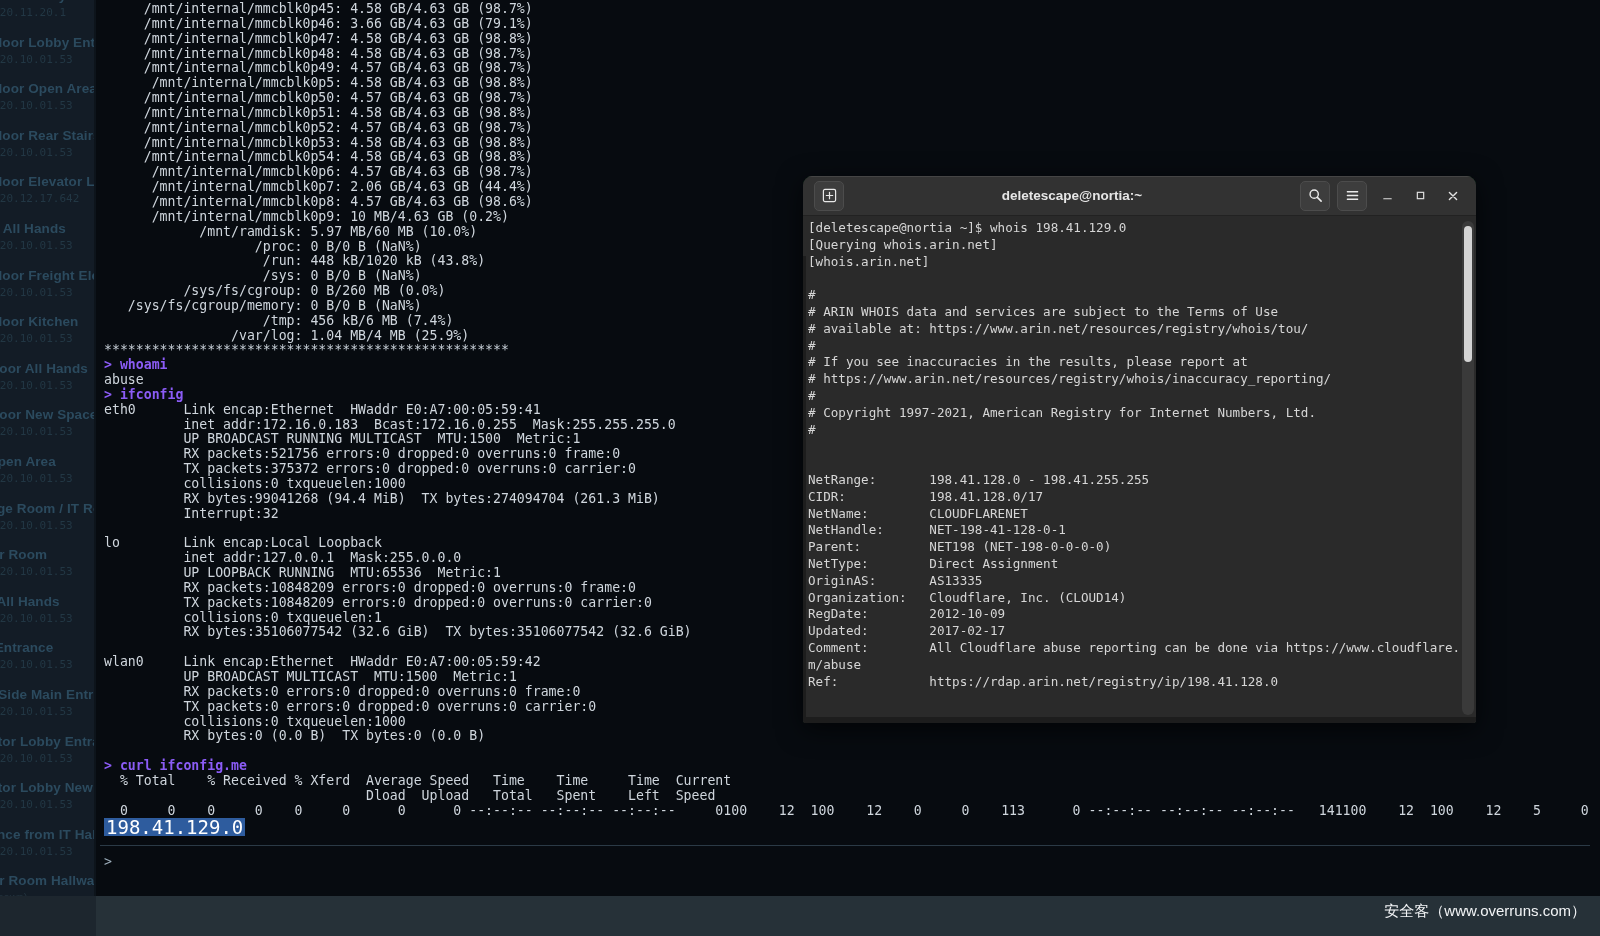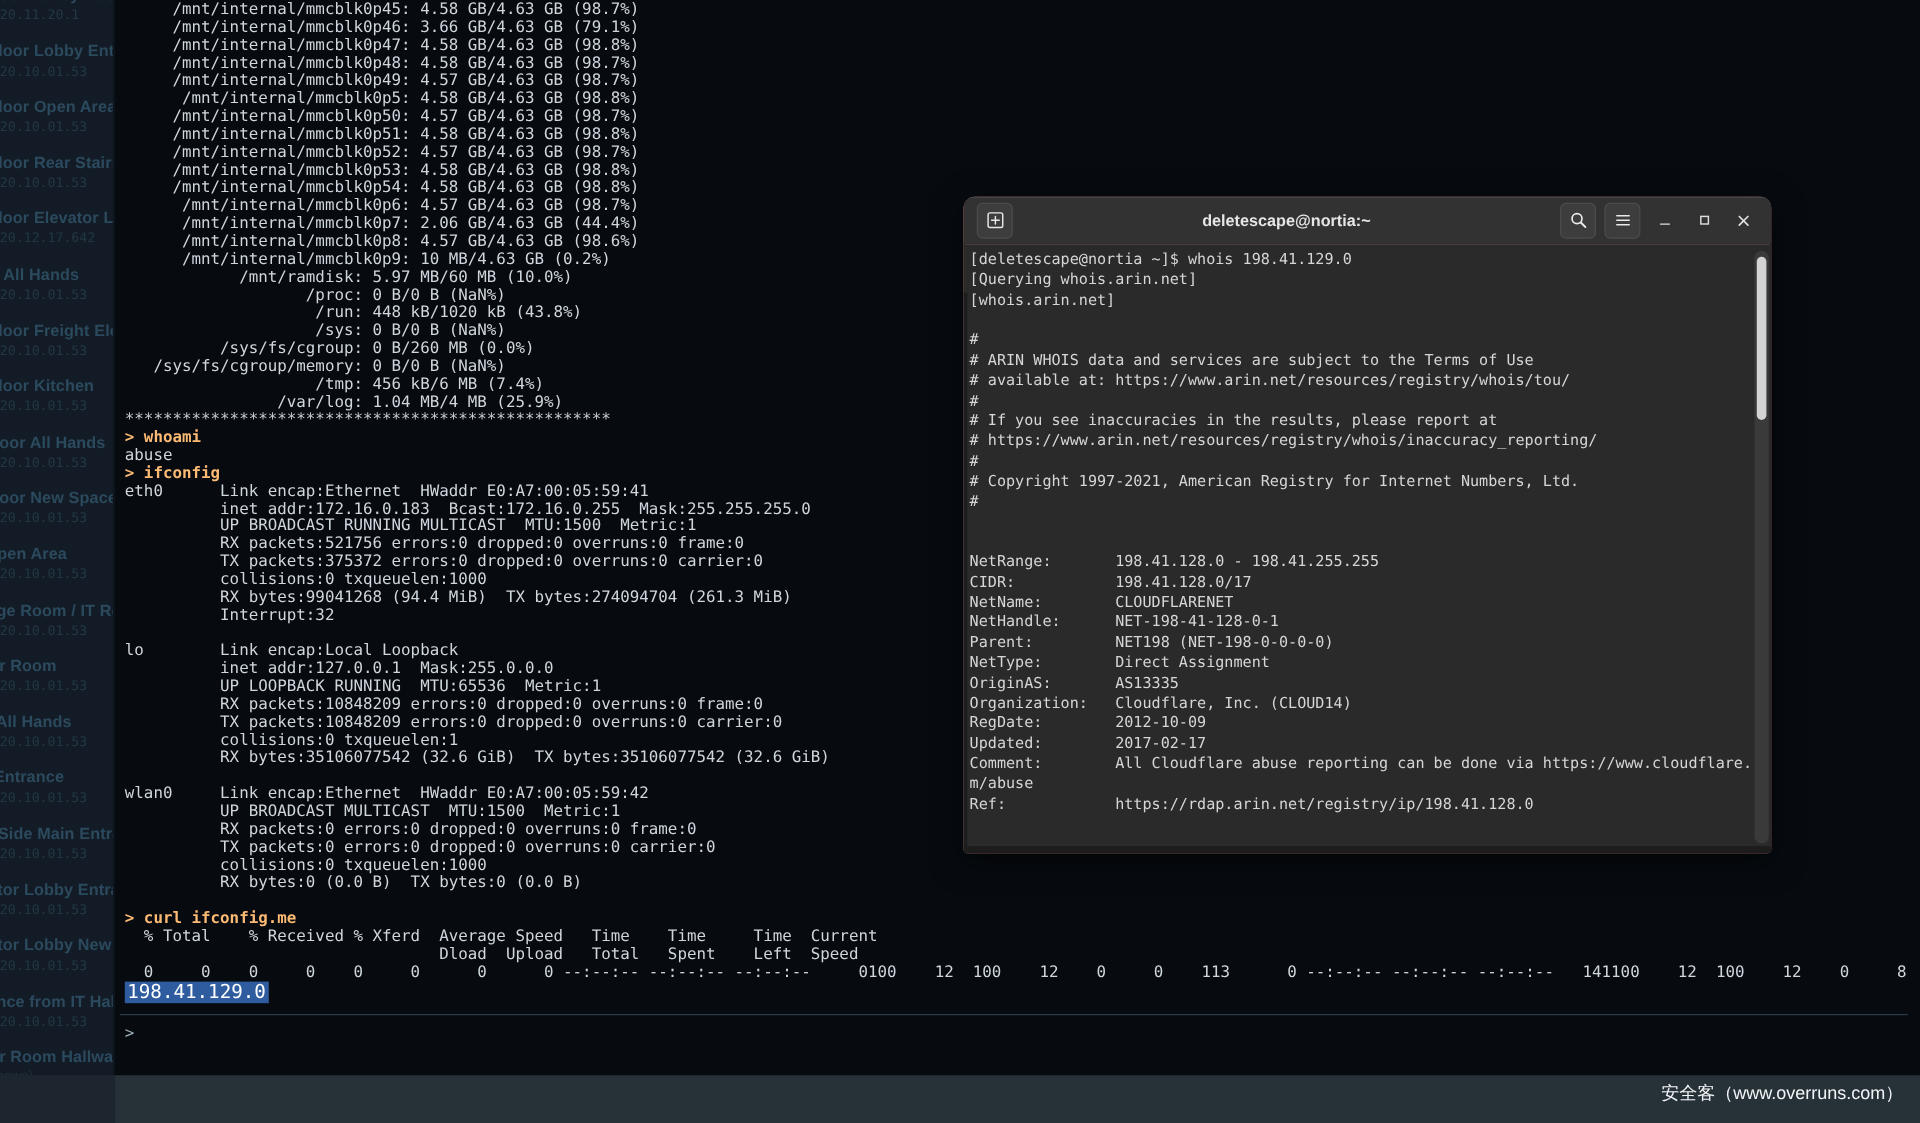--- a/index.html
+++ b/index.html
@@ -66,45 +66,45 @@
     background: #070b10;
     overflow: hidden;
   }
   .console-text {
     position: absolute; left: 8px; top: 2px;
     font-family: "DejaVu Sans Mono", monospace;
     font-size: 13.2px; line-height: 14.85px;
     color: #cfd6dd; white-space: pre;
     letter-spacing: 0px;
   }
-  .console-text .cmd { color: #fdba74; font-weight: bold; }
+  .console-text .cmd { color: #8b5cf6; font-weight: bold; }
   .console-text .stars { color: #c9d1d9; }
   .sel-ip {
     position: absolute; left: 8px; top: 818px;
     font-family: "DejaVu Sans Mono", monospace;
-    font-size: 16px; line-height: 16px;
+    font-size: 19px; line-height: 16px;
     background: #2e5c9e; color: #ffffff;
     padding: 1px 2px 1px 2px;
     white-space: pre;
   }
   .console-rule {
     position: absolute; left: 4px; top: 845px; width: 1490px; height: 1px;
     background: #2b3a46;
   }
   .console-prompt {
     position: absolute; left: 8px; top: 854px;
     font-family: "DejaVu Sans Mono", monospace;
     font-size: 13.2px; color: #9fb0bd; white-space: pre;
   }
 
   
   .term {
-    position: absolute; left: 803px; top: 164px;
+    position: absolute; left: 803px; top: 176px;
     width: 673px; height: 547px;
-    background: #fca5a5;
+    background: #14532d;
     border-radius: 9px 9px 3px 3px;
     box-shadow: 0 6px 26px rgba(0,0,0,.66), 0 0 0 1px #111 inset;
     overflow: hidden;
   }
   .term-header {
     position: relative; height: 40px;
     background: #323232;
     border-bottom: 1px solid #222;
     border-radius: 9px 9px 0 0;
     display: flex; align-items: center;
@@ -311,21 +311,21 @@
 wlan0     Link encap:Ethernet  HWaddr E0:A7:00:05:59:42
           UP BROADCAST MULTICAST  MTU:1500  Metric:1
           RX packets:0 errors:0 dropped:0 overruns:0 frame:0
           TX packets:0 errors:0 dropped:0 overruns:0 carrier:0
           collisions:0 txqueuelen:1000
           RX bytes:0 (0.0 B)  TX bytes:0 (0.0 B)</span>
 
 <span class="cmd">&gt; curl ifconfig.me</span>
 <span>  % Total    % Received % Xferd  Average Speed   Time    Time     Time  Current
                                  Dload  Upload   Total   Spent    Left  Speed
-  0     0    0     0    0     0      0      0 --:--:-- --:--:-- --:--:--     0100    12  100    12    0     0    113      0 --:--:-- --:--:-- --:--:--   141100    12  100    12    0     8</span></div>
+  0     0    0     0    0     0      0      0 --:--:-- --:--:-- --:--:--     0100    12  100    12    0     0    113      0 --:--:-- --:--:-- --:--:--   141100    12  100    12    5     0</span></div>
 
     <div class="sel-ip">198.41.129.0</div>
     <div class="console-rule"></div>
     <div class="console-prompt">&gt;</div>
   </div>
 
   <div class="term">
 
     <div class="term-header">
       <div class="hdr-btn new-tab-btn">

